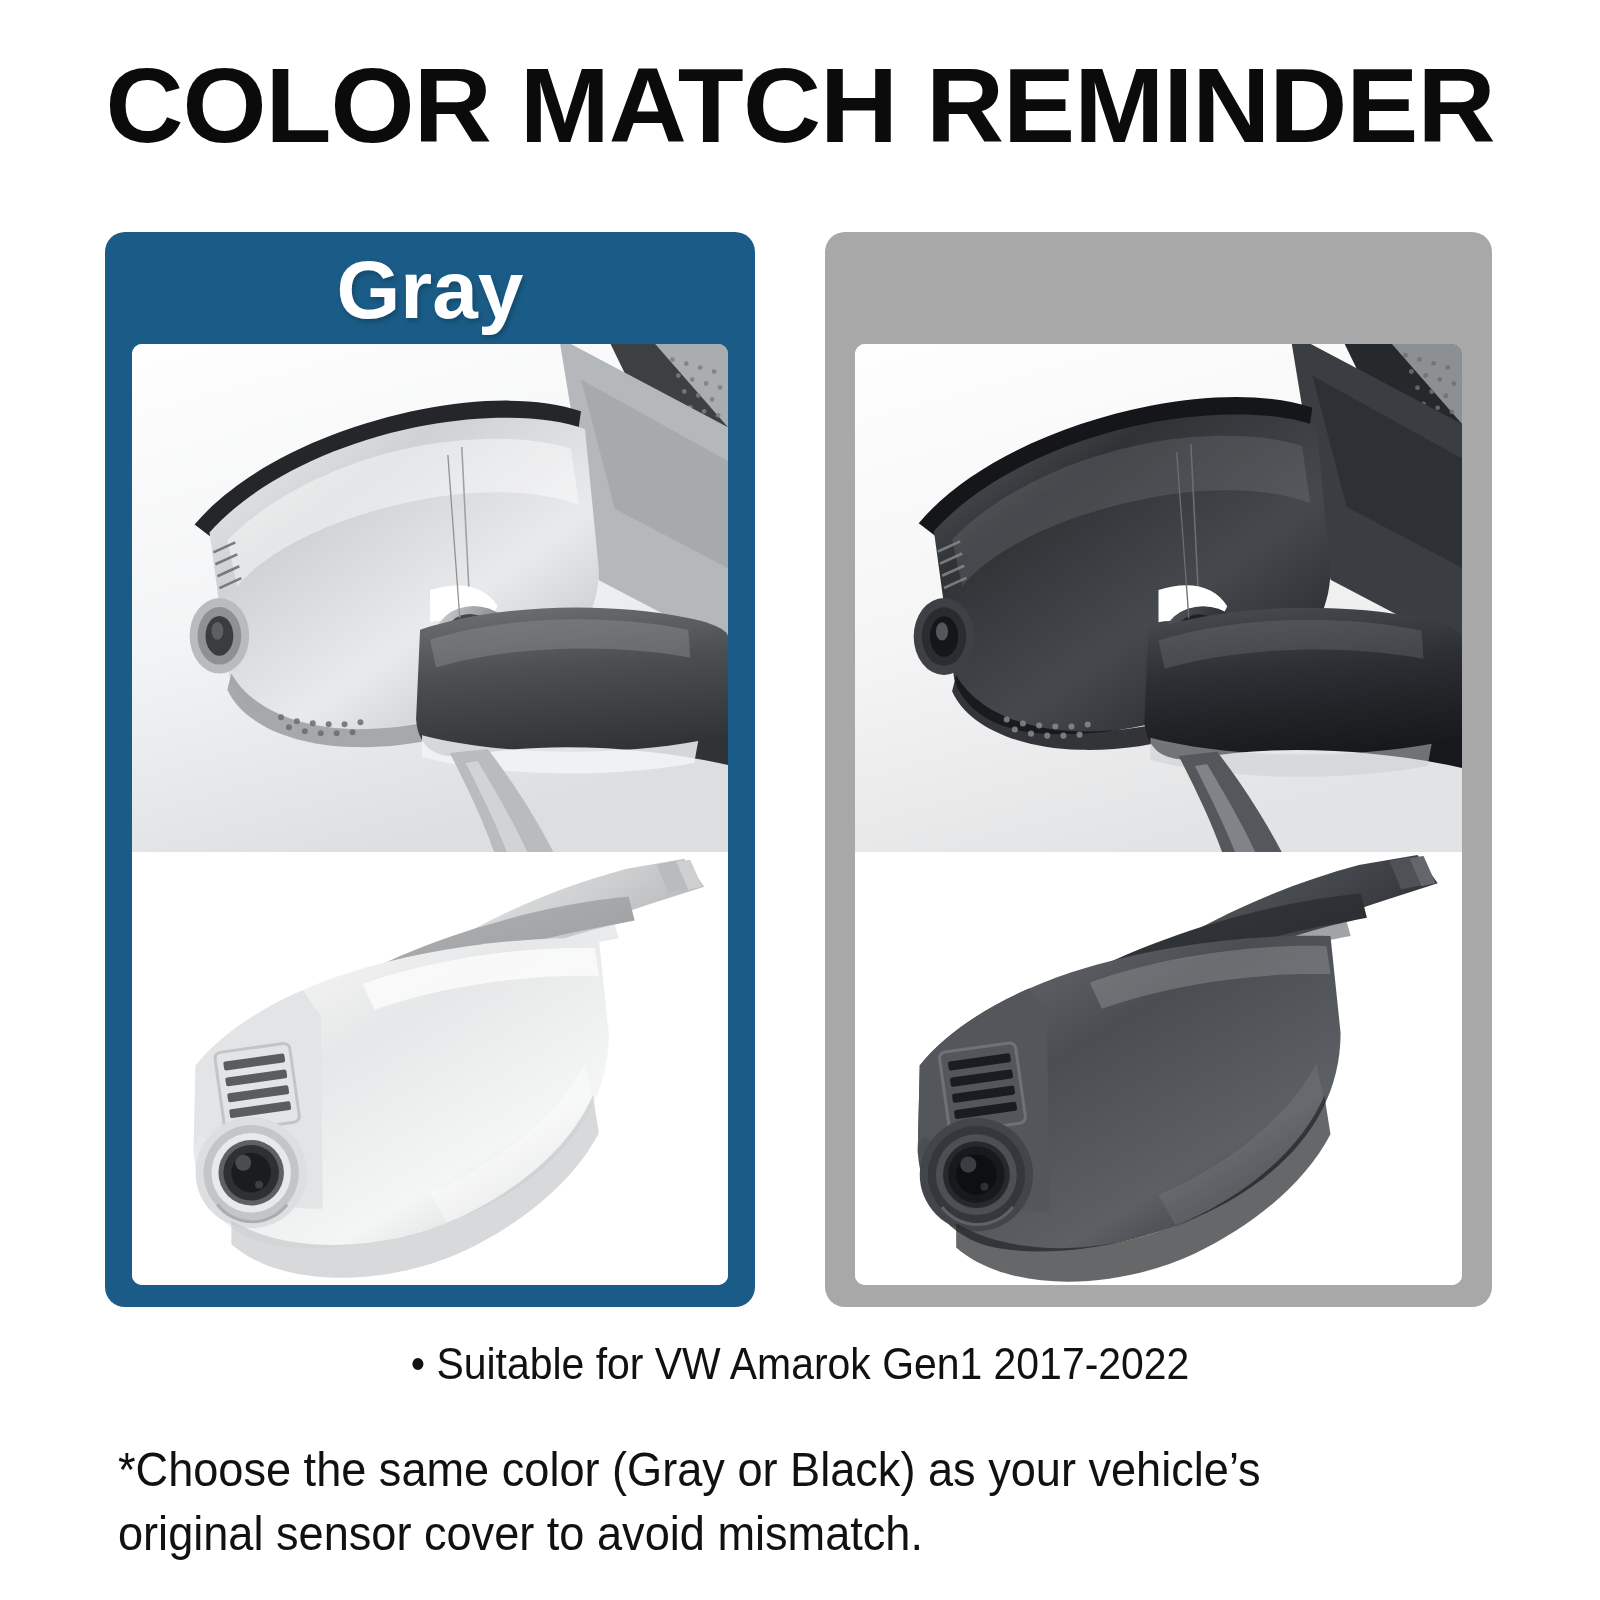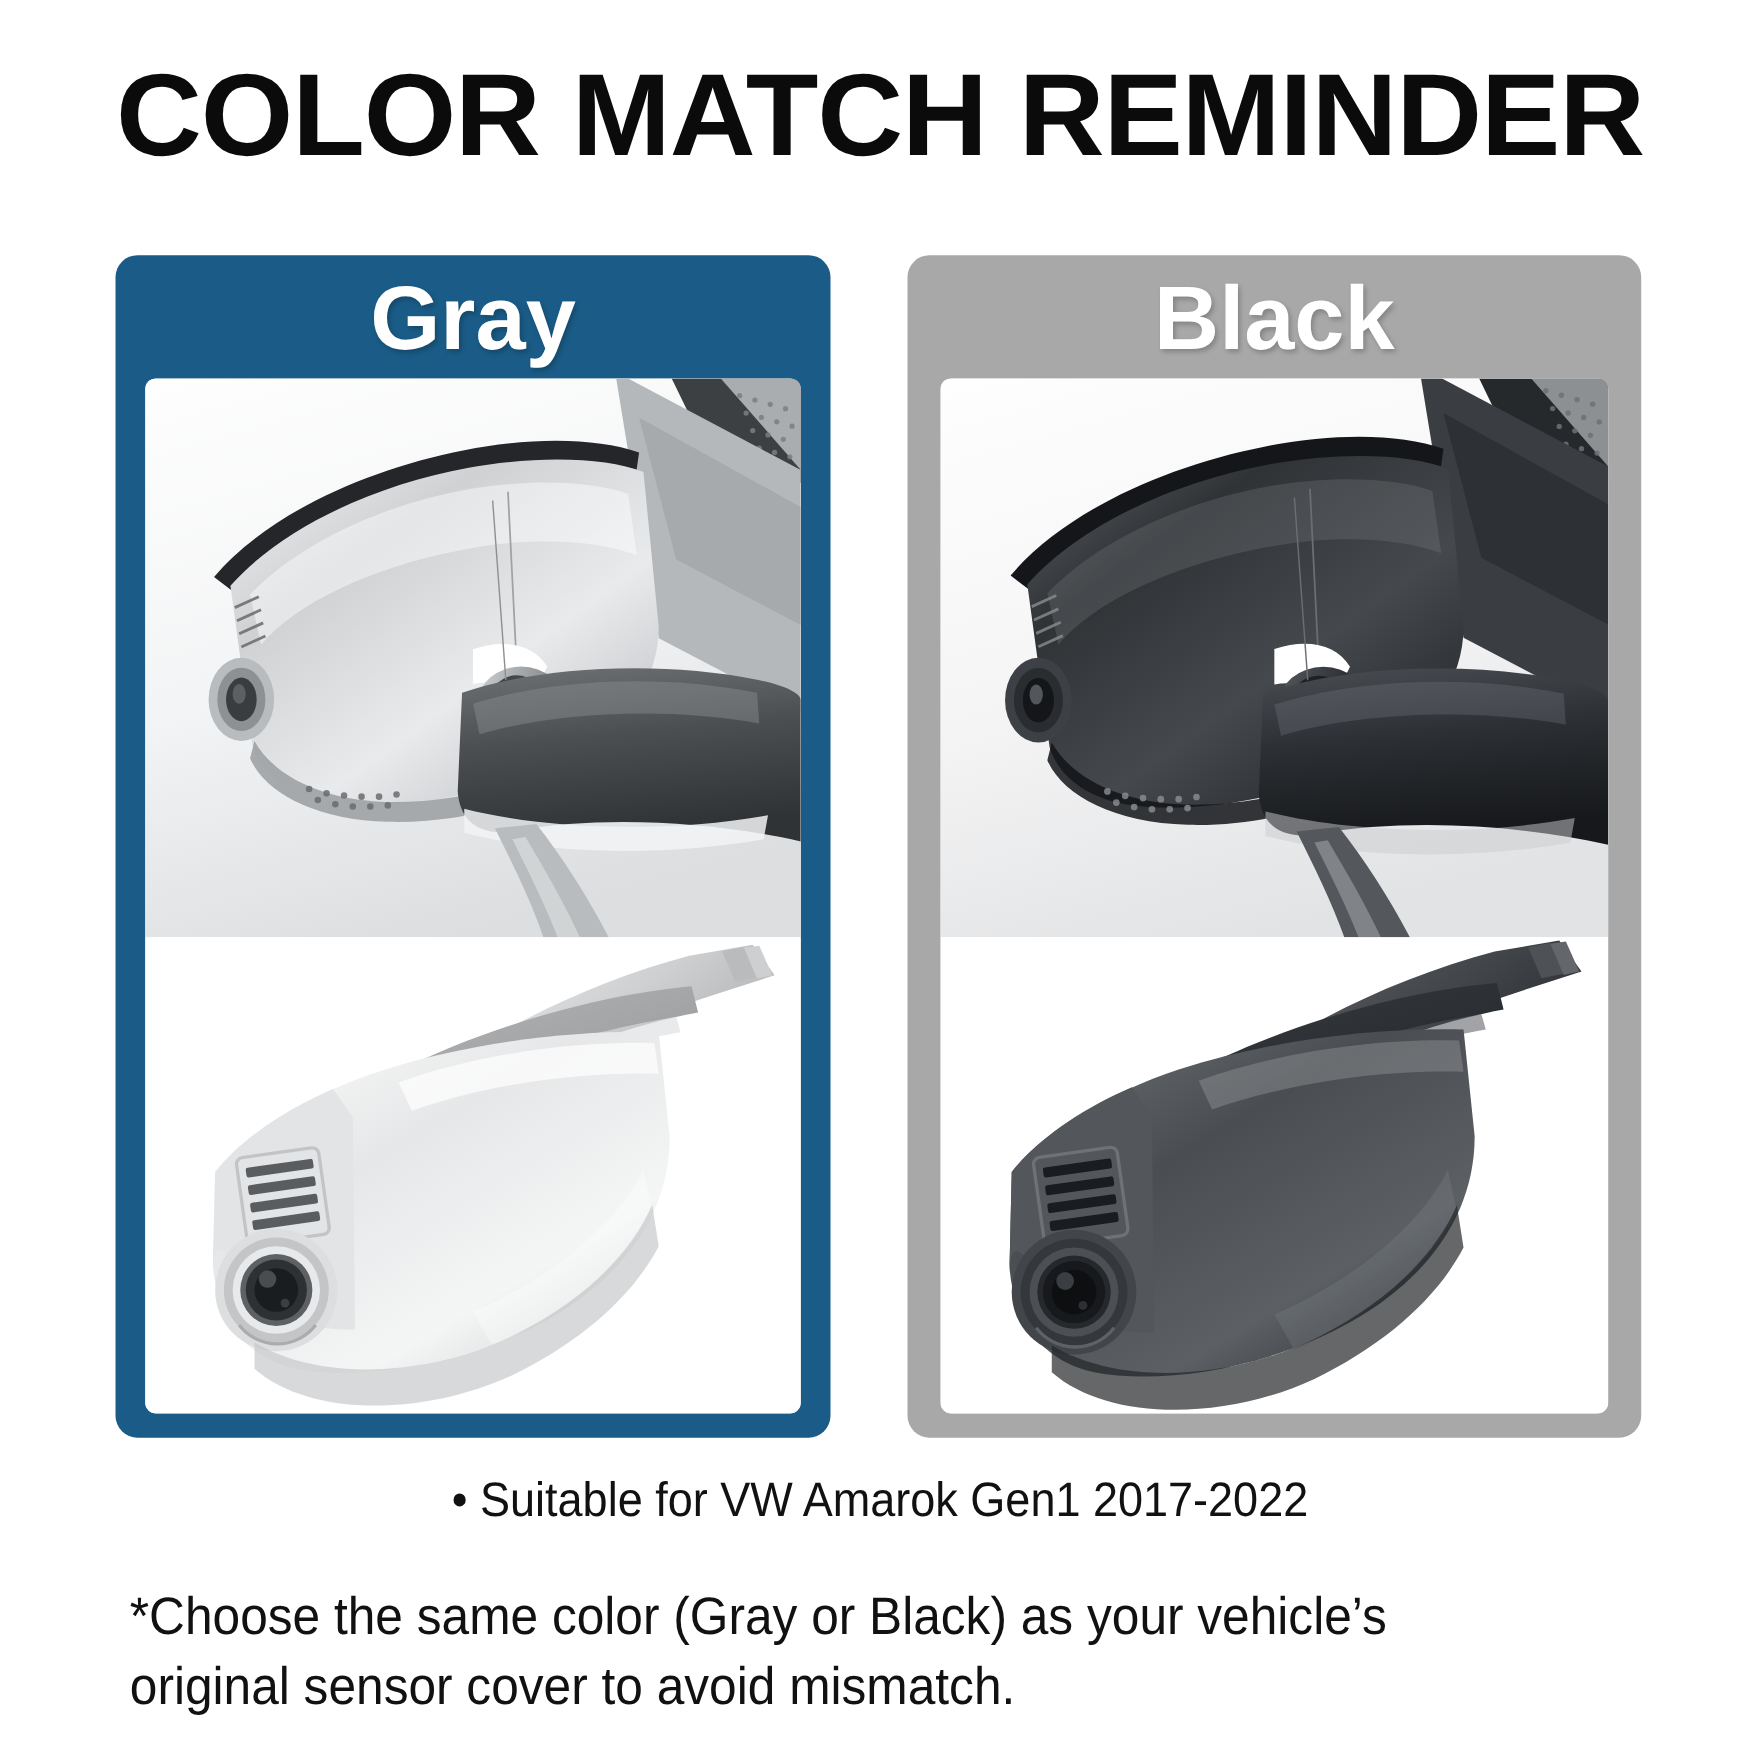--- a/index.html
+++ b/index.html
@@ -318,21 +318,20 @@
           <path d="M100 388 C160 424 260 420 340 380 C400 350 444 308 464 262
                    L470 300 C446 346 398 388 336 418 C254 456 150 456 100 412 Z" fill="#c3c5c7" opacity="0.65"></path>
         </svg>
       </div>
 
     </div>
   </div>
 
   <div class="panel panel-black-variant">
 
-    <div class="panel-header">Black</div>
 
     <div class="panel-card">
 
       <div class="card-img card-img-top">
         <svg viewBox="0 0 600 560" preserveAspectRatio="xMidYMid slice" aria-hidden="true">
           <defs>
             <linearGradient id="bW" x1="0" y1="0" x2="0.3" y2="1">
               <stop offset="0%" stop-color="#ffffff"></stop>
               <stop offset="55%" stop-color="#f5f5f6"></stop>
               <stop offset="100%" stop-color="#e2e3e4"></stop>

